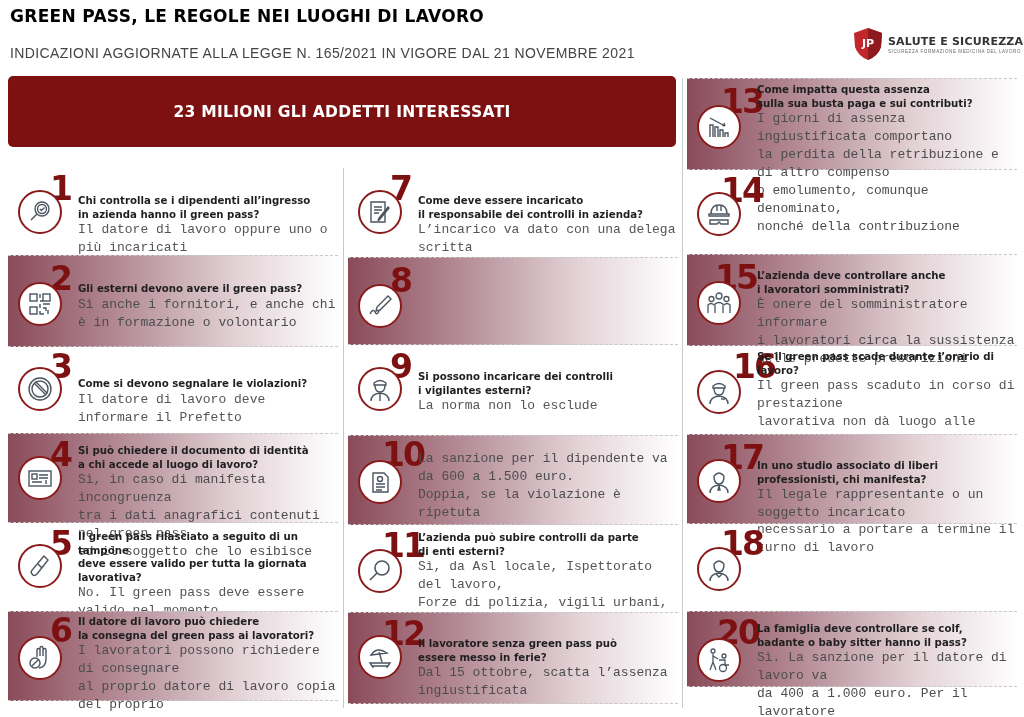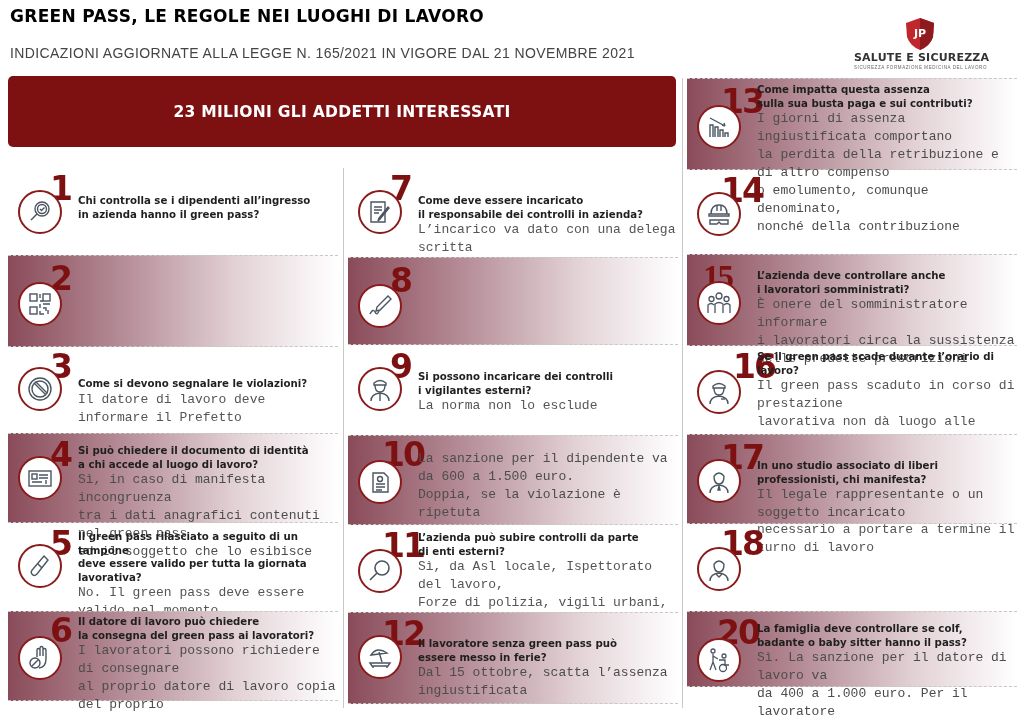--- a/index.html
+++ b/index.html
@@ -10,21 +10,21 @@
     position: absolute; left: 10px; top: 6px;
     font-family: "DejaVu Sans", sans-serif; font-weight: 900;
     font-size: 17px; letter-spacing: 0.3px; color: #000000;
     white-space: nowrap; transform: scaleX(1.0);
   }
   .subtitle {
     position: absolute; left: 10px; top: 45px;
     font-family: "Liberation Sans", sans-serif; font-size: 14px;
     color: #444; letter-spacing: 0.4px; white-space: nowrap;
   }
-  .logo { position: absolute; left: 851px; top: 17px; display: flex; align-items: center; flex-direction: column; }
+  .logo { position: absolute; left: 851px; top: 27px; display: flex; align-items: center; }
   .logo-shield { width: 34px; height: 34px; }
   .logo-text { margin-left: 3px; }
   .logo-name { font-family: "DejaVu Sans", sans-serif; font-weight: 700; font-size: 11px; color: #333; letter-spacing: 0.2px; white-space: nowrap; }
   .logo-tag { font-size: 4.5px; color: #666; letter-spacing: 0.6px; white-space: nowrap; margin-top: 1px; }
 
   .banner {
     position: absolute; left: 8px; top: 76px; width: 668px; height: 71px;
     background: #7d1111; border-radius: 5px; display: flex; align-items: center; justify-content: center;
   }
   .banner span { color: #fff; font-family: "DejaVu Sans", sans-serif; font-weight: 700; font-size: 15.5px; letter-spacing: 0.3px; }
@@ -80,32 +80,38 @@
     <svg viewBox="0 0 28 28" fill="none" stroke="#4a5560" stroke-width="1.4">
         <circle cx="16" cy="11" r="7"></circle>
         <circle cx="16" cy="11" r="4.5"></circle>
         <path d="M14 11 l1.5 1.5 l3-3"></path>
         <path d="M11 16 L5 22"></path>
       </svg>
   </div>
   <div class="text" style="left:70px; top:26px;">
     <div class="q">Chi controlla se i dipendenti all’ingresso
 in azienda hanno il green pass?</div>
+    <div class="a">Il datore di lavoro oppure uno o più incaricati</div>
   </div>
 </div>
 
 <div class="item shaded" style="left:8px; top:255px; width:330px; height:92px;">
   <div class="num" style="left:42px; top:6px;">2</div>
   <div class="circle" style="left:10px; top:26px;">
     <svg viewBox="0 0 28 28" fill="none" stroke="#4a5560" stroke-width="1.4">
         <rect x="4" y="4" width="7" height="7"></rect>
         <rect x="17" y="4" width="7" height="7"></rect>
         <rect x="4" y="17" width="7" height="7"></rect>
         <path d="M14 4v4M14 11h3M17 14h7M14 14v4M17 18h3v3M22 20v4M14 21v3h4"></path>
       </svg>
+  </div>
+  <div class="text" style="left:70px; top:26px;">
+    <div class="q">Gli esterni devono avere il green pass?</div>
+    <div class="a">Sì anche i fornitori,  e anche chi
+è in formazione o volontario</div>
   </div>
 </div>
 
 <div class="item" style="left:8px; top:350px; width:330px; height:80px;">
   <div class="num" style="left:42px; top:0px;">3</div>
   <div class="circle" style="left:10px; top:17px;">
     <svg viewBox="0 0 28 28" fill="none" stroke="#4a5560" stroke-width="1.4">
         <circle cx="14" cy="14" r="11"></circle>
         <circle cx="14" cy="14" r="8"></circle>
         <path d="M8 8 L20 20M9.5 6.5 L21.5 18.5"></path>
@@ -287,21 +293,21 @@
     <svg viewBox="0 0 28 28" fill="none" stroke="#4a5560" stroke-width="1.4">
         <path d="M6 14q0-9 8-9t8 9"></path>
         <path d="M4 14h20v2H4z"></path>
         <path d="M12 5v6M16 5v6"></path>
         <path d="M5 20h18v4h-7l-2-2-2 2H5z"></path>
       </svg>
   </div>
 </div>
 
 <div class="item shaded" style="left:687px; top:254px; width:330px; height:92px;">
-  <div class="num" style="left:16px; top:6px;font-family:Liberation Serif, serif;">15</div>
+  <div class="num" style="left:28px; top:6px;">15</div>
   <div class="circle" style="left:10px; top:26px;">
     <svg viewBox="0 0 28 28" fill="none" stroke="#4a5560" stroke-width="1.3">
         <circle cx="14" cy="7" r="3"></circle>
         <circle cx="6.5" cy="10" r="2.5"></circle>
         <circle cx="21.5" cy="10" r="2.5"></circle>
         <path d="M10 24v-9q4-3 8 0v9M3 24v-8q3-3 6 0M19 16q3-3 6 0v8"></path>
       </svg>
   </div>
   <div class="text" style="left:70px; top:14px;">
     <div class="q">L’azienda deve controllare anche

